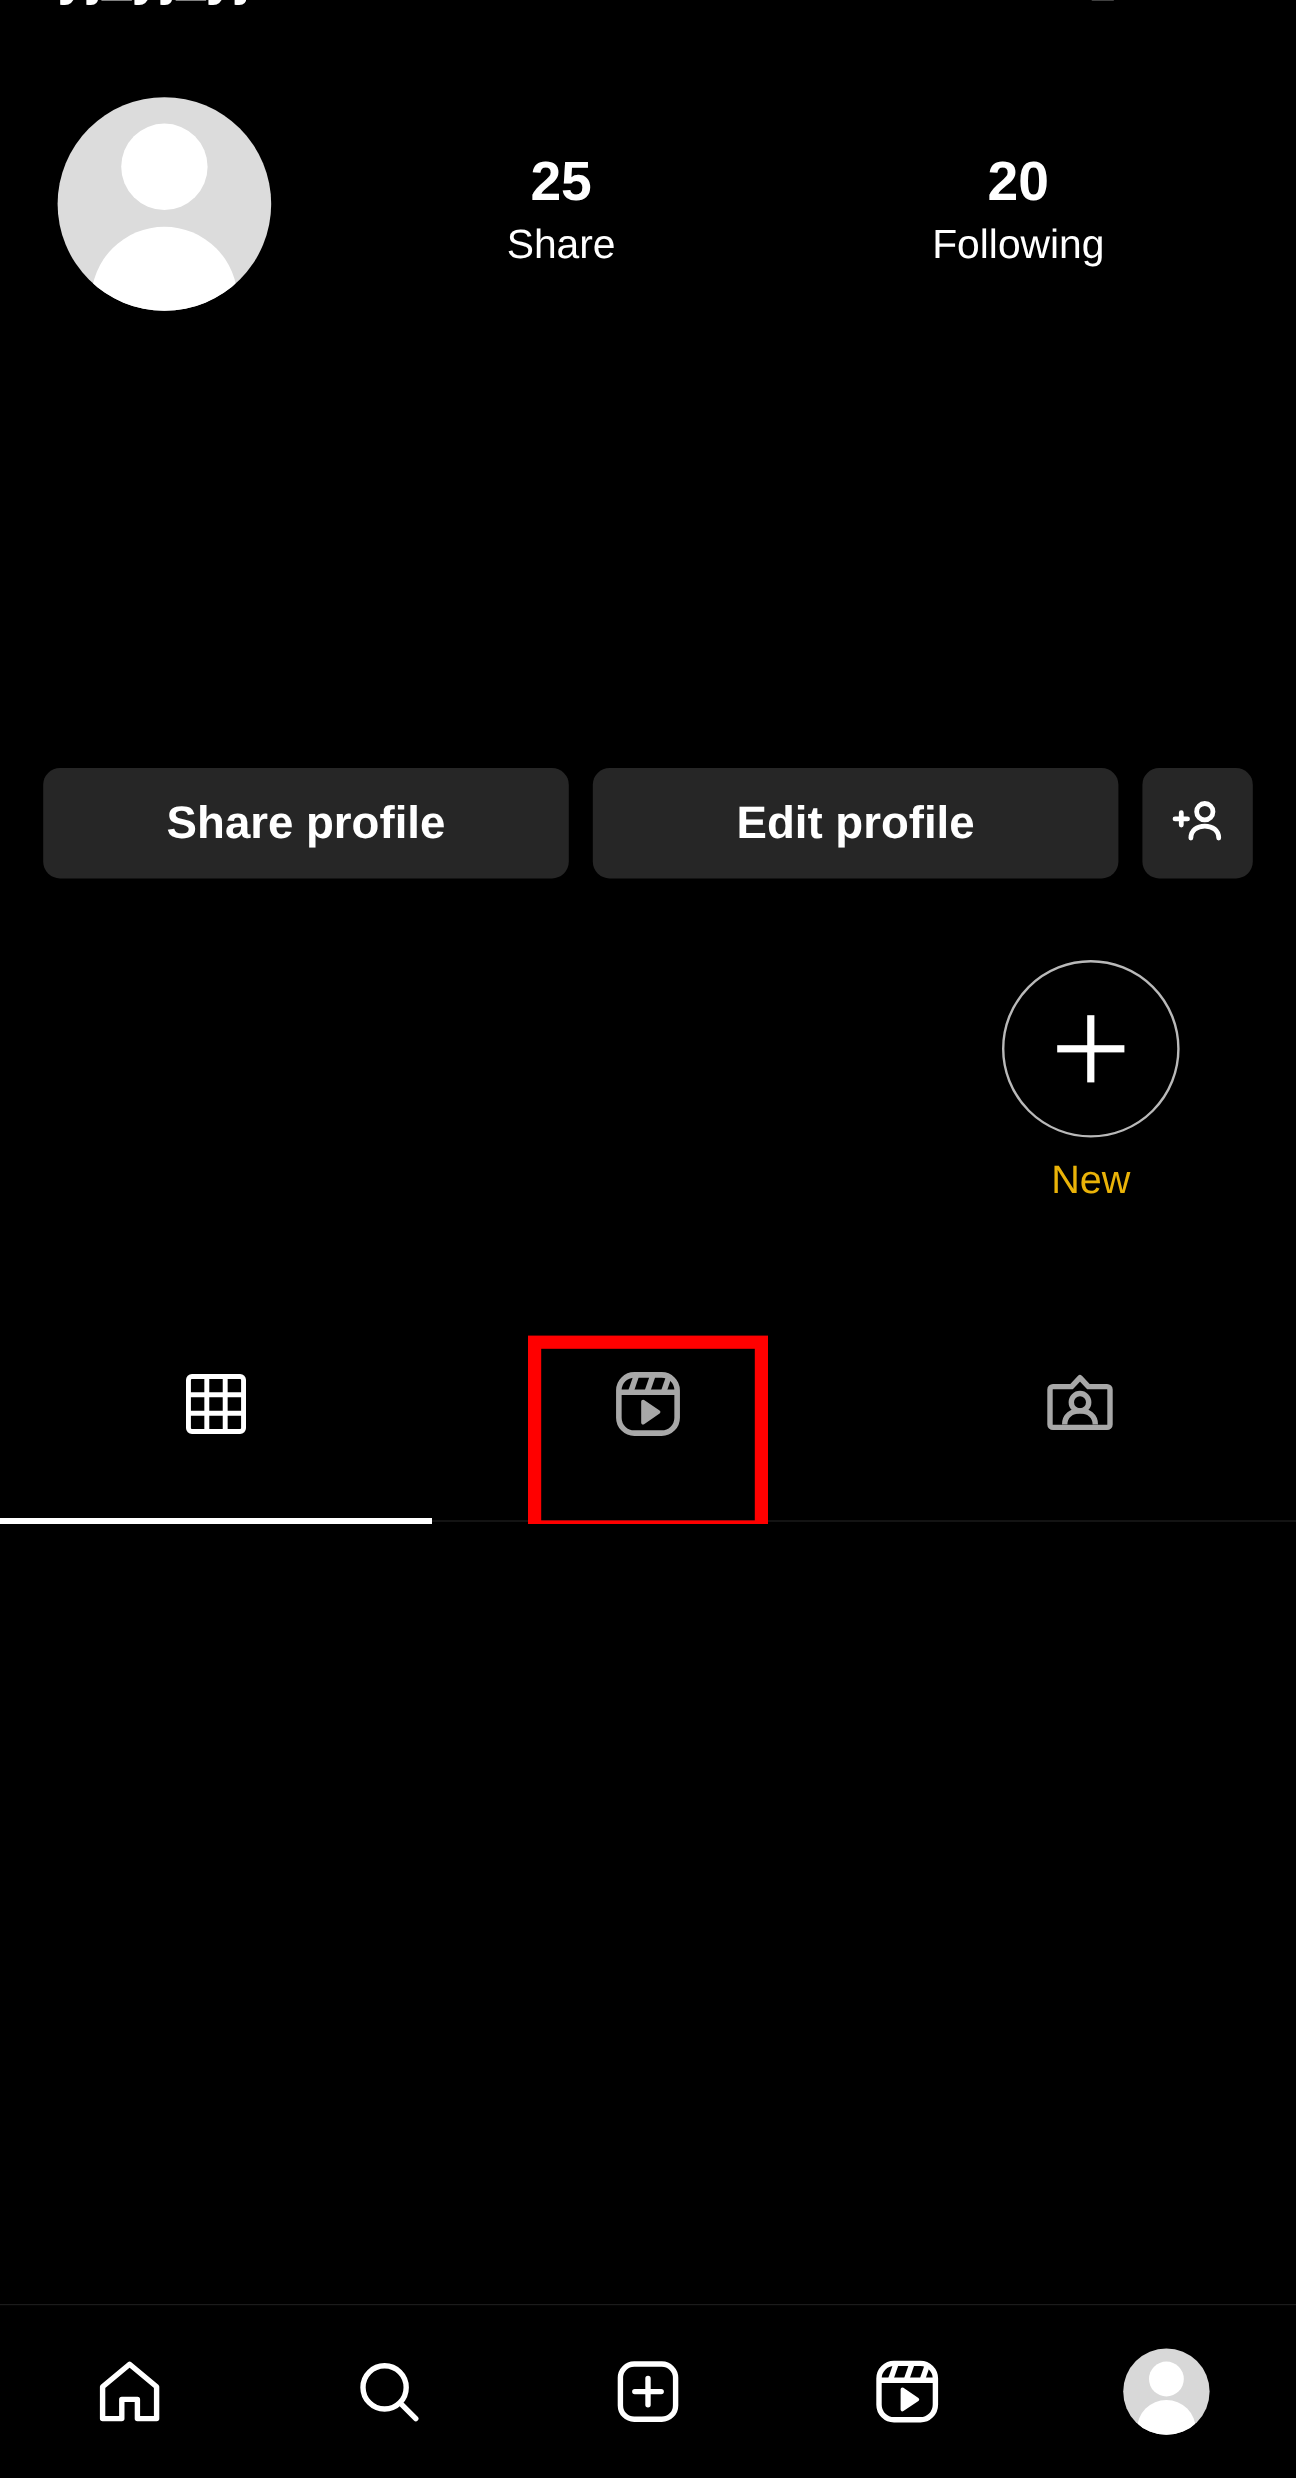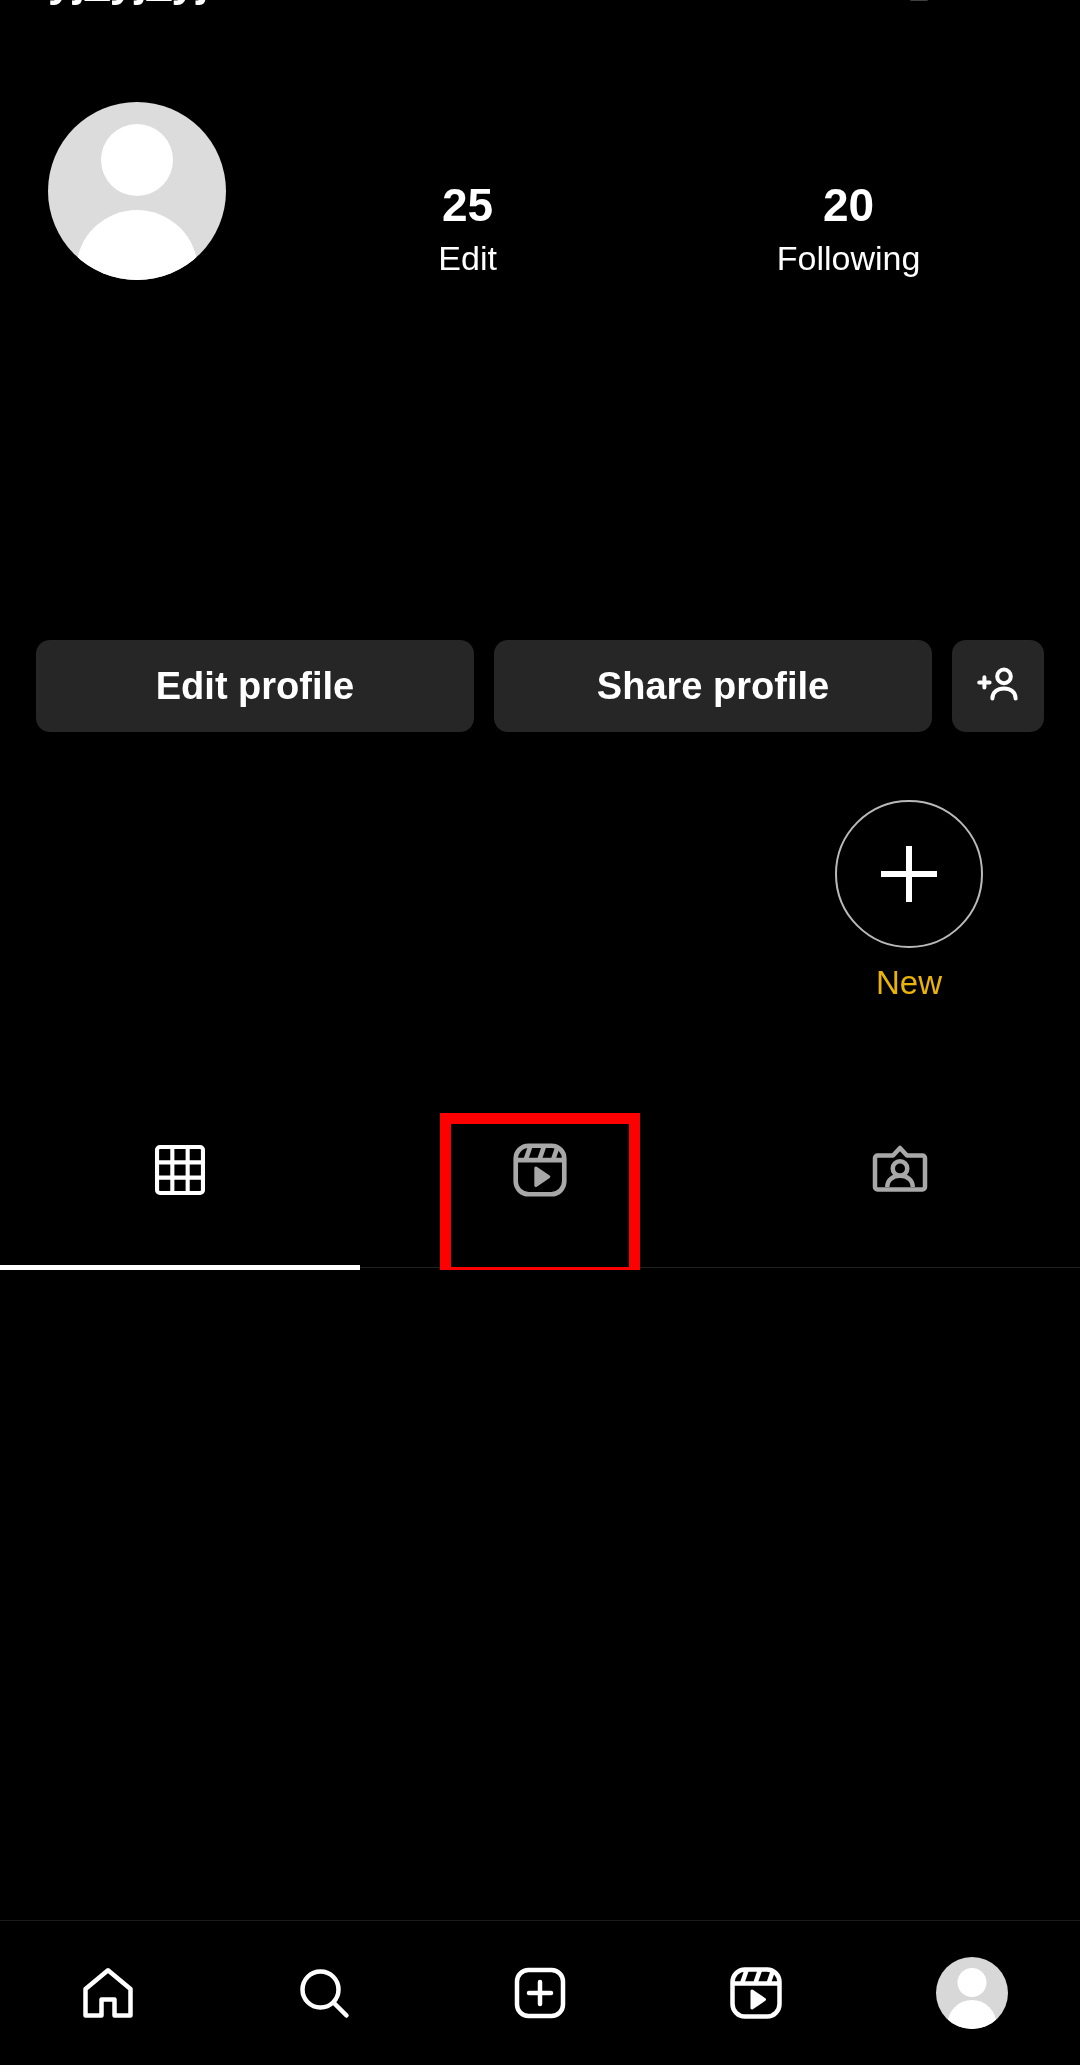--- a/index.html
+++ b/index.html
@@ -19,21 +19,21 @@
   .username {
     color:#fff; font-size:44px; font-weight:700; letter-spacing:.2px;
     white-space:nowrap;
   }
   .header-right { margin-left:auto; display:flex; align-items:center; gap:44px; }
   .hdr-icon { width:46px; height:46px; display:block; }
 
   
   .profile-row {
     position:absolute; left:0; top:60px; width:1080px; height:220px;
-    display:flex; align-items:flex-end;
+    display:flex; align-items:center;
   }
   .avatar-wrap { margin-left:48px; width:178px; height:178px; position:relative; }
   .avatar {
     width:178px; height:178px; border-radius:50%;
     background:#dcdcdc; overflow:hidden; position:relative;
   }
   .avatar .head {
     position:absolute; left:50%; top:22px; transform:translateX(-50%);
     width:72px; height:72px; border-radius:50%; background:#fff;
   }
@@ -157,36 +157,36 @@
   <div class="profile-row">
     <div class="avatar-wrap">
       <div class="avatar">
         <div class="head"></div>
         <div class="body"></div>
       </div>
     </div>
     <div class="stats">
       <div class="stat">
         <div class="stat-num">25</div>
-        <div class="stat-label">Edit</div>
+        <div class="stat-label">Share</div>
       </div>
       <div class="stat">
         <div class="stat-num">20</div>
         <div class="stat-label">Following</div>
       </div>
     </div>
   </div>
 
   <div class="bio-area">
     <div class="bio-line"></div>
   </div>
 
   <div class="actions">
+    <div class="btn">Share profile</div>
     <div class="btn">Edit profile</div>
-    <div class="btn">Share profile</div>
     <div class="btn-icon">
       <span>
         <svg viewBox="0 0 24 24" fill="none" stroke="#fff" stroke-width="2" stroke-linecap="round" stroke-linejoin="round">
           <circle cx="15" cy="8.2" r="3.4"></circle>
           <path d="M9.2 19.2c0-3.2 2.6-5 5.8-5s5.8 1.8 5.8 5"></path>
           <path d="M5.2 8.6v5.2M2.6 11.2h5.2"></path>
         </svg>
       </span>
     </div>
   </div>

